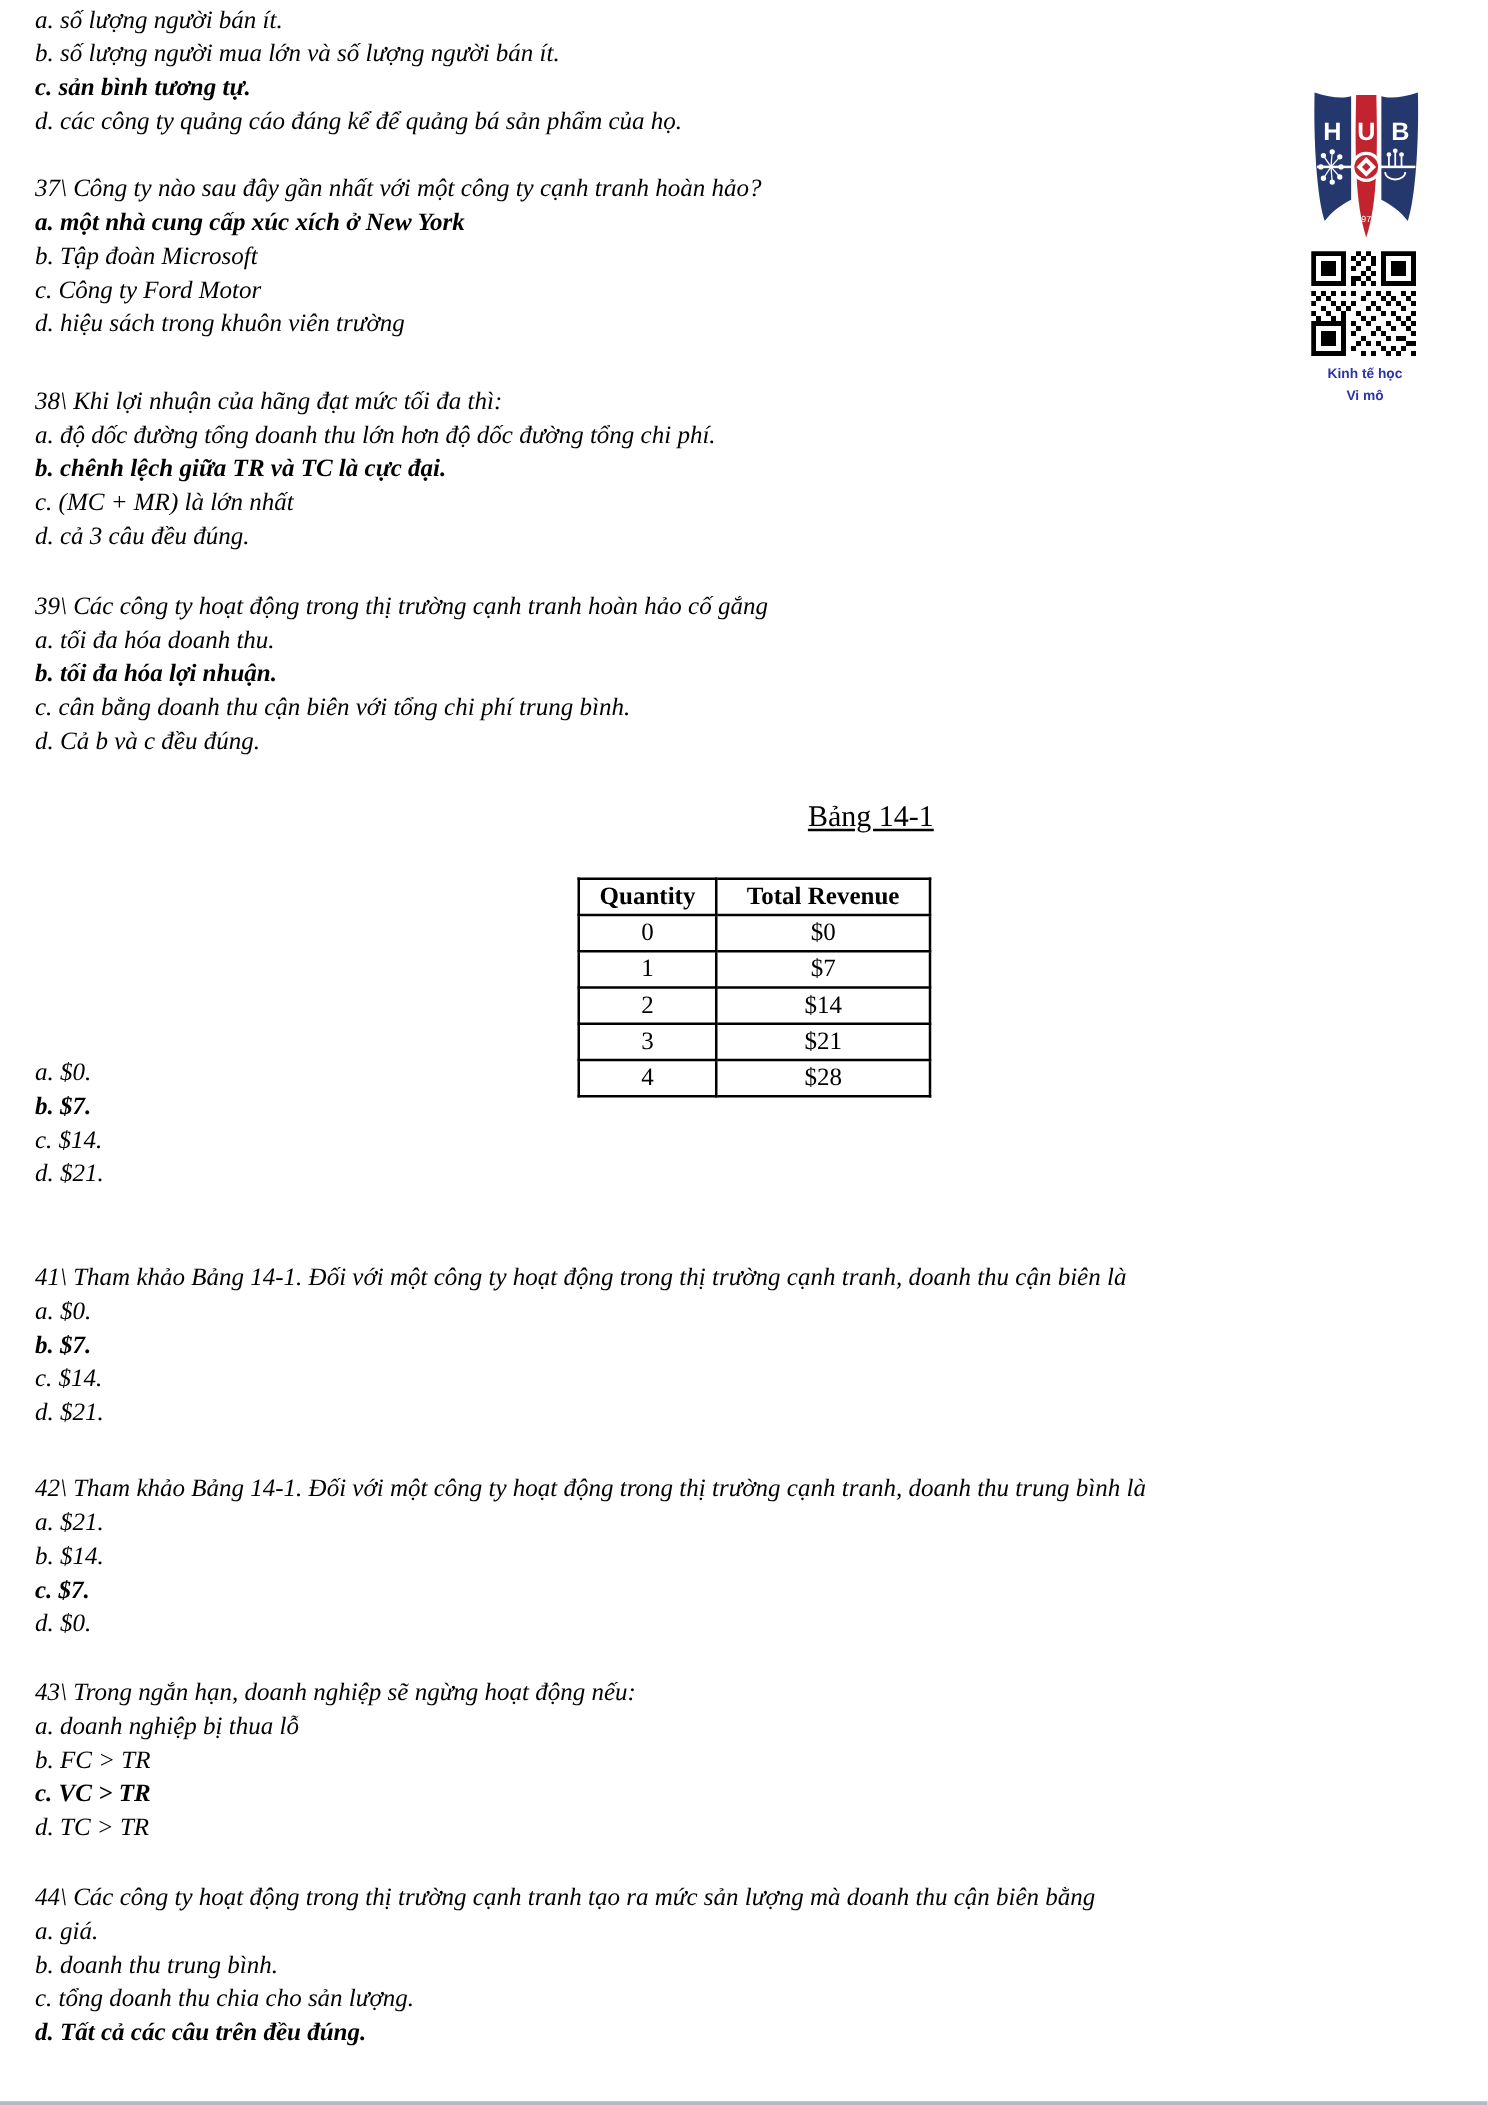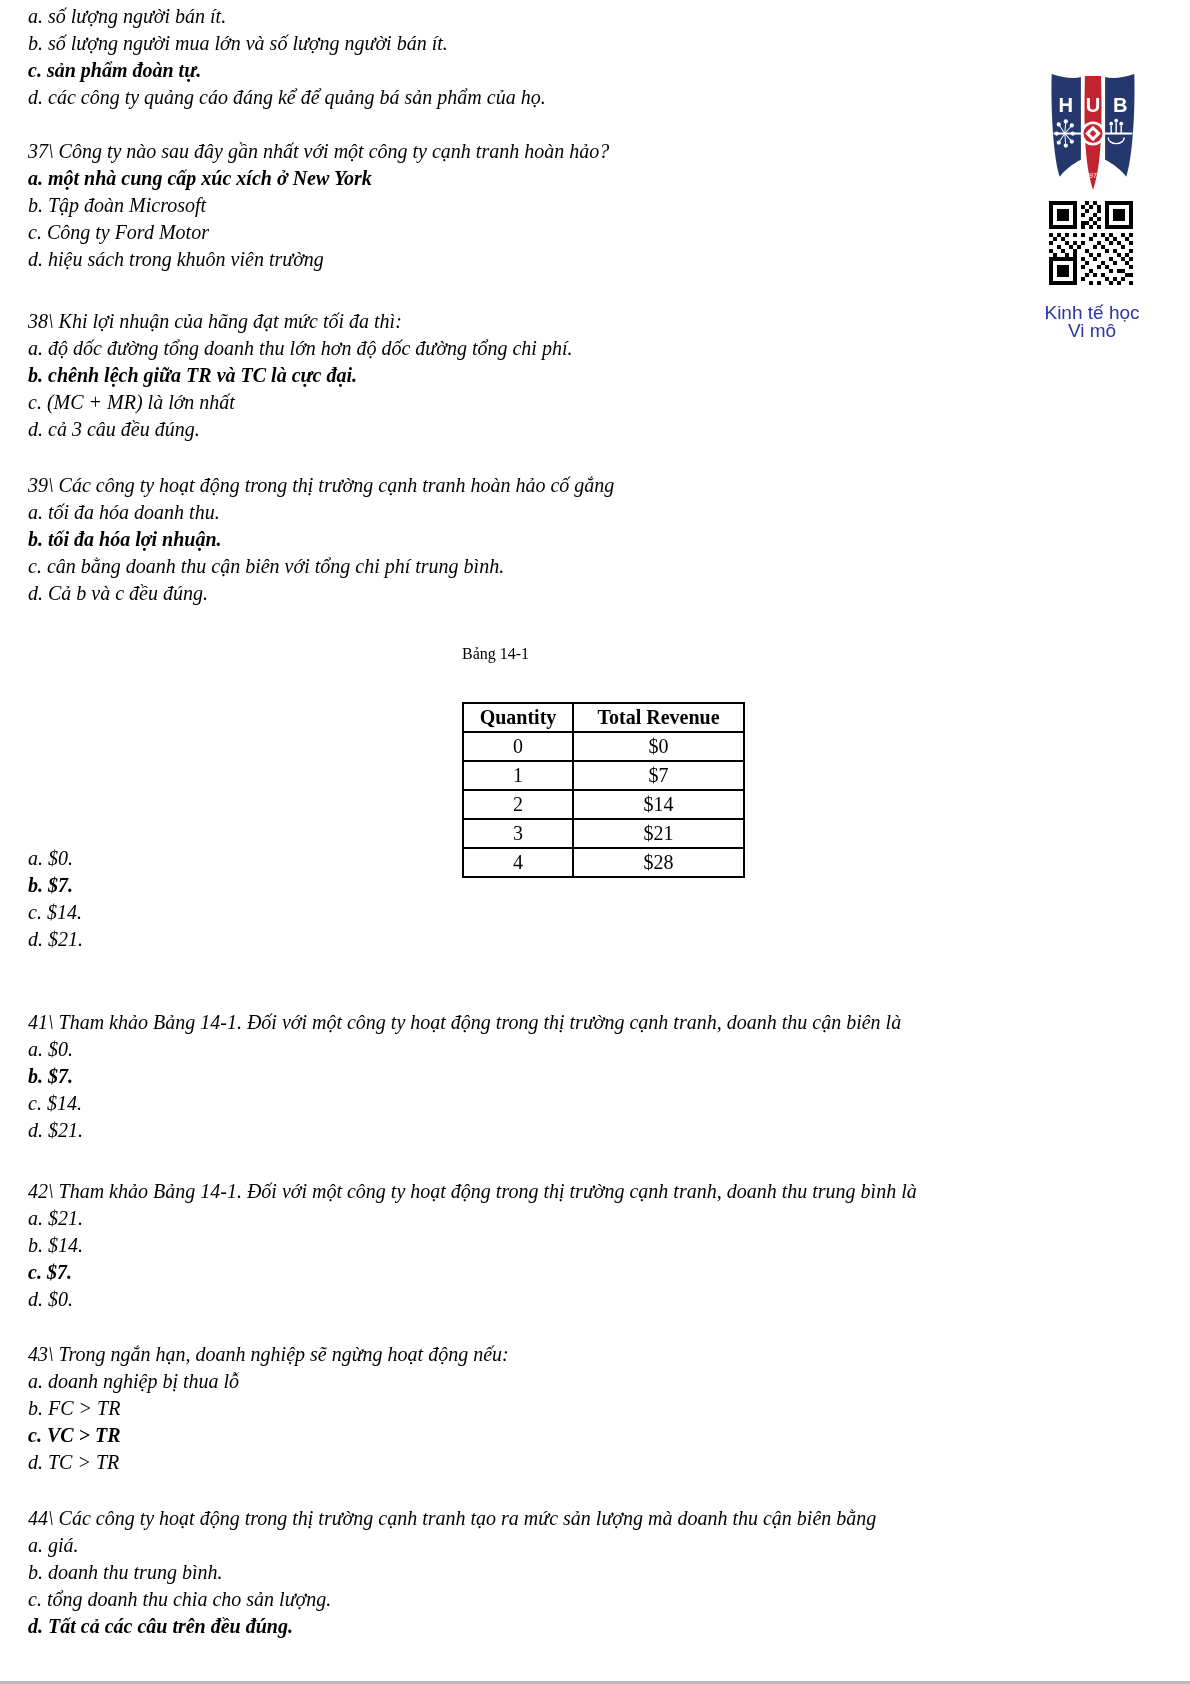--- a/index.html
+++ b/index.html
@@ -9,48 +9,48 @@
     background:#ffffff;
     font-family:"Liberation Serif","DejaVu Serif",serif;
     color:#000;
     overflow:hidden;
   }
   .block{position:absolute;left:28px;width:1010px;font-style:italic;}
   .line{font-size:20px;line-height:27px;white-space:nowrap;}
   .b{font-weight:bold;}
   
   .table-block{position:absolute;left:462px;top:642px;width:285px;}
-  .tbl-title{font-size:16px;line-height:24px;text-align:left;margin-bottom:3px;}
+  .tbl-title{font-size:24px;line-height:24px;text-align:right;margin-bottom:3px;text-decoration:underline;}
   table.rev{border-collapse:collapse;width:281px;table-layout:fixed;margin-top:36px;}
   table.rev th, table.rev td{
     border:2px solid #000;
     font-size:20px;text-align:center;vertical-align:middle;
     padding:0;height:27px;
   }
   table.rev th{font-weight:bold;}
   table.rev col.c1{width:110px;}
   table.rev col.c2{width:171px;}
   
   .logo-wrap{position:absolute;left:1047px;top:67px;width:92px;height:127px;}
   .qr-wrap{position:absolute;left:1049px;top:201px;width:84px;height:84px;}
   .caption{
-    position:absolute;left:1028px;top:304px;width:128px;
+    position:absolute;left:1028px;top:290px;width:128px;
     text-align:center;
     font-family:"Liberation Sans","DejaVu Sans",sans-serif;
-    font-weight:normal;font-size:19px;line-height:18px;
+    font-weight:bold;font-size:11px;line-height:18px;
   }
   .bottom-edge{position:absolute;left:0;top:1681px;width:1190px;height:3px;background:#b5bac2;}
 </style>
 </head>
 <body>
 
 <div class="block" style="top:3px">
   <div class="line">a. số lượng người bán ít.</div>
   <div class="line">b. số lượng người mua lớn và số lượng người bán ít.</div>
-  <div class="line b">c. sản phẩm đoàn tự.</div>
+  <div class="line b">c. sản bình tương tự.</div>
   <div class="line">d. các công ty quảng cáo đáng kể để quảng bá sản phẩm của họ.</div>
 </div>
 
 <div class="block" style="top:138px">
   <div class="line">37\ Công ty nào sau đây gần nhất với một công ty cạnh tranh hoàn hảo?</div>
   <div class="line b">a. một nhà cung cấp xúc xích ở New York</div>
   <div class="line">b. Tập đoàn Microsoft</div>
   <div class="line">c. Công ty Ford Motor</div>
   <div class="line">d. hiệu sách trong khuôn viên trường</div>
 </div>

